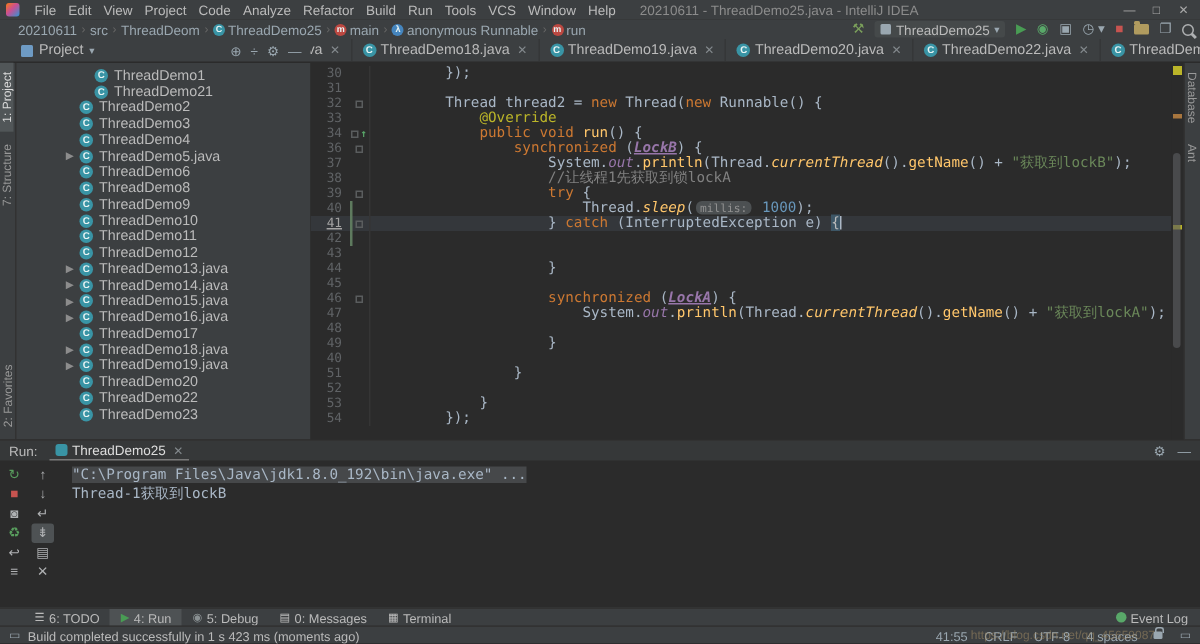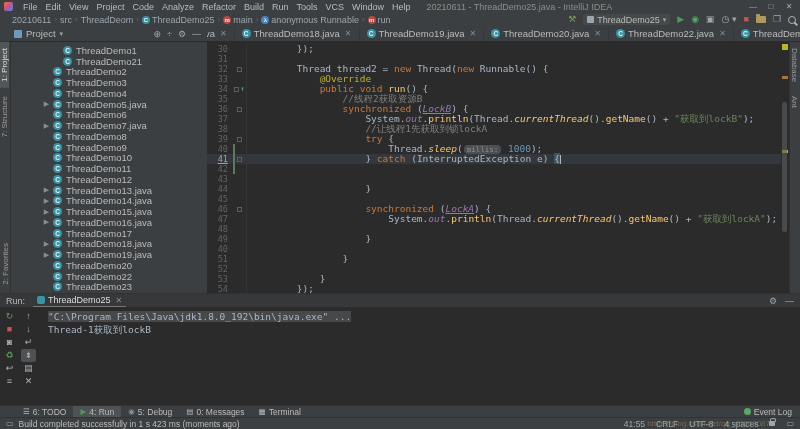--- a/index.html
+++ b/index.html
@@ -67,21 +67,21 @@
   .lnum { width:26px; flex:none; text-align:right; padding-right:5px; color:#606366; font-size:8.5px; }
   .line.cur .lnum { color:#a4a3a3;text-decoration:underline; }
   .fold { width:14px; flex:none; border-right:1px solid #353535; position:relative; display:flex; align-items:center; justify-content:center; }
   .fold.vcs { box-shadow:inset 2px 0 0 #5e7a5e; }
   .fold-box { width:5px; height:5px; border:1px solid #5a5d5e; display:inline-block; }
   .ovr { color:#59a869; font-size:7px; font-weight:bold; margin-left:1px; }
   .code { padding-left:4px; }
   .tk-p { color:#a9b7c6; } .tk-k { color:#cc7832; } .tk-s { color:#6a8759; }
   .tk-c { color:#808080; } .tk-n { color:#6897bb; }
   .tk-f { color:#9876aa; font-style:italic; }
-  .tk-fu { color:#9876aa; font-style:italic; text-decoration:underline; }
+  .tk-fu { color:#9876aa; font-style:italic; text-decoration:underline;font-weight:bold; }
   .tk-m { color:#ffc66b; } .tk-sm { color:#ffc66b; font-style:italic; }
   .tk-a { color:#bbb529; }
   .tk-h { background:#4c5052; color:#909090; border-radius:4px; padding:0 3px; margin:0 1px; font-size:7.5px; }
   .tk-br { background:#3d5666; }
   .caret { display:inline-block; width:1px; height:9px; background:#abb7c5; vertical-align:middle; }
 
   #error-stripe { width:8px; flex:none; background:#2b2b2b; position:relative; }
   .stripe-mark { position:absolute; left:1px; width:6px; }
   #scroll-thumb { position:absolute; left:1px; top:60px; width:5px; height:130px; background:#595b5d; border-radius:3px; opacity:.65; }
 
@@ -284,25 +284,20 @@
           <span class="arrow">▶</span>
           <span class="cicon">C</span>
           <span class="lbl">ThreadDemo5.java</span>
         </div>
         <div class="tree-row ind-1">
           <span class="arrow"></span>
           <span class="cicon">C</span>
           <span class="lbl">ThreadDemo6</span>
         </div>
         <div class="tree-row ind-1">
-          <span class="arrow">▶</span>
-          <span class="cicon">C</span>
-          <span class="lbl">ThreadDemo7.java</span>
-        </div>
-        <div class="tree-row ind-1">
           <span class="arrow"></span>
           <span class="cicon">C</span>
           <span class="lbl">ThreadDemo8</span>
         </div>
         <div class="tree-row ind-1">
           <span class="arrow"></span>
           <span class="cicon">C</span>
           <span class="lbl">ThreadDemo9</span>
         </div>
         <div class="tree-row ind-1">
@@ -370,21 +365,20 @@
           <span class="cicon">C</span>
           <span class="lbl">ThreadDemo23</span>
         </div>
       </div>
     <div id="editor">
         <div class="line"><span class="lnum">30</span><span class="fold"></span><span class="code"><span class="tk-p">        });</span></span></div>
         <div class="line"><span class="lnum">31</span><span class="fold"></span><span class="code"></span></div>
         <div class="line"><span class="lnum">32</span><span class="fold"><span class="fold-box"></span></span><span class="code"><span class="tk-p">        Thread thread2 = </span><span class="tk-k">new</span><span class="tk-p"> Thread(</span><span class="tk-k">new</span><span class="tk-p"> Runnable() {</span></span></div>
         <div class="line"><span class="lnum">33</span><span class="fold"></span><span class="code"><span class="tk-a">            @Override</span></span></div>
         <div class="line"><span class="lnum">34</span><span class="fold"><span class="fold-box"></span><span class="ovr">↑</span></span><span class="code"><span class="tk-k">            public void </span><span class="tk-m">run</span><span class="tk-p">() {</span></span></div>
-        <div class="line"><span class="lnum">35</span><span class="fold"></span><span class="code"><span class="tk-c">                //线程2获取资源B</span></span></div>
         <div class="line"><span class="lnum">36</span><span class="fold"><span class="fold-box"></span></span><span class="code"><span class="tk-k">                synchronized</span><span class="tk-p"> (</span><span class="tk-fu">LockB</span><span class="tk-p">) {</span></span></div>
         <div class="line"><span class="lnum">37</span><span class="fold"></span><span class="code"><span class="tk-p">                    System.</span><span class="tk-f">out</span><span class="tk-p">.</span><span class="tk-m">println</span><span class="tk-p">(Thread.</span><span class="tk-sm">currentThread</span><span class="tk-p">().</span><span class="tk-m">getName</span><span class="tk-p">() + </span><span class="tk-s">"获取到lockB"</span><span class="tk-p">);</span></span></div>
         <div class="line"><span class="lnum">38</span><span class="fold"></span><span class="code"><span class="tk-c">                    //让线程1先获取到锁lockA</span></span></div>
         <div class="line"><span class="lnum">39</span><span class="fold"><span class="fold-box"></span></span><span class="code"><span class="tk-k">                    try</span><span class="tk-p"> {</span></span></div>
         <div class="line"><span class="lnum">40</span><span class="fold vcs"></span><span class="code"><span class="tk-p">                        Thread.</span><span class="tk-sm">sleep</span><span class="tk-p">(</span><span class="tk-h">millis:</span><span class="tk-p"> </span><span class="tk-n">1000</span><span class="tk-p">);</span></span></div>
         <div class="line cur"><span class="lnum">41</span><span class="fold vcs"><span class="fold-box"></span></span><span class="code"><span class="tk-p">                    } </span><span class="tk-k">catch</span><span class="tk-p"> (InterruptedException e) </span><span class="tk-br">{</span><span class="caret"></span></span></div>
         <div class="line"><span class="lnum">42</span><span class="fold vcs"></span></div>
         <div class="line"><span class="lnum">43</span><span class="fold"></span><span class="code"></span></div>
         <div class="line"><span class="lnum">44</span><span class="fold"></span><span class="code"><span class="tk-p">                    }</span></span></div>
         <div class="line"><span class="lnum">45</span><span class="fold"></span><span class="code"></span></div>

